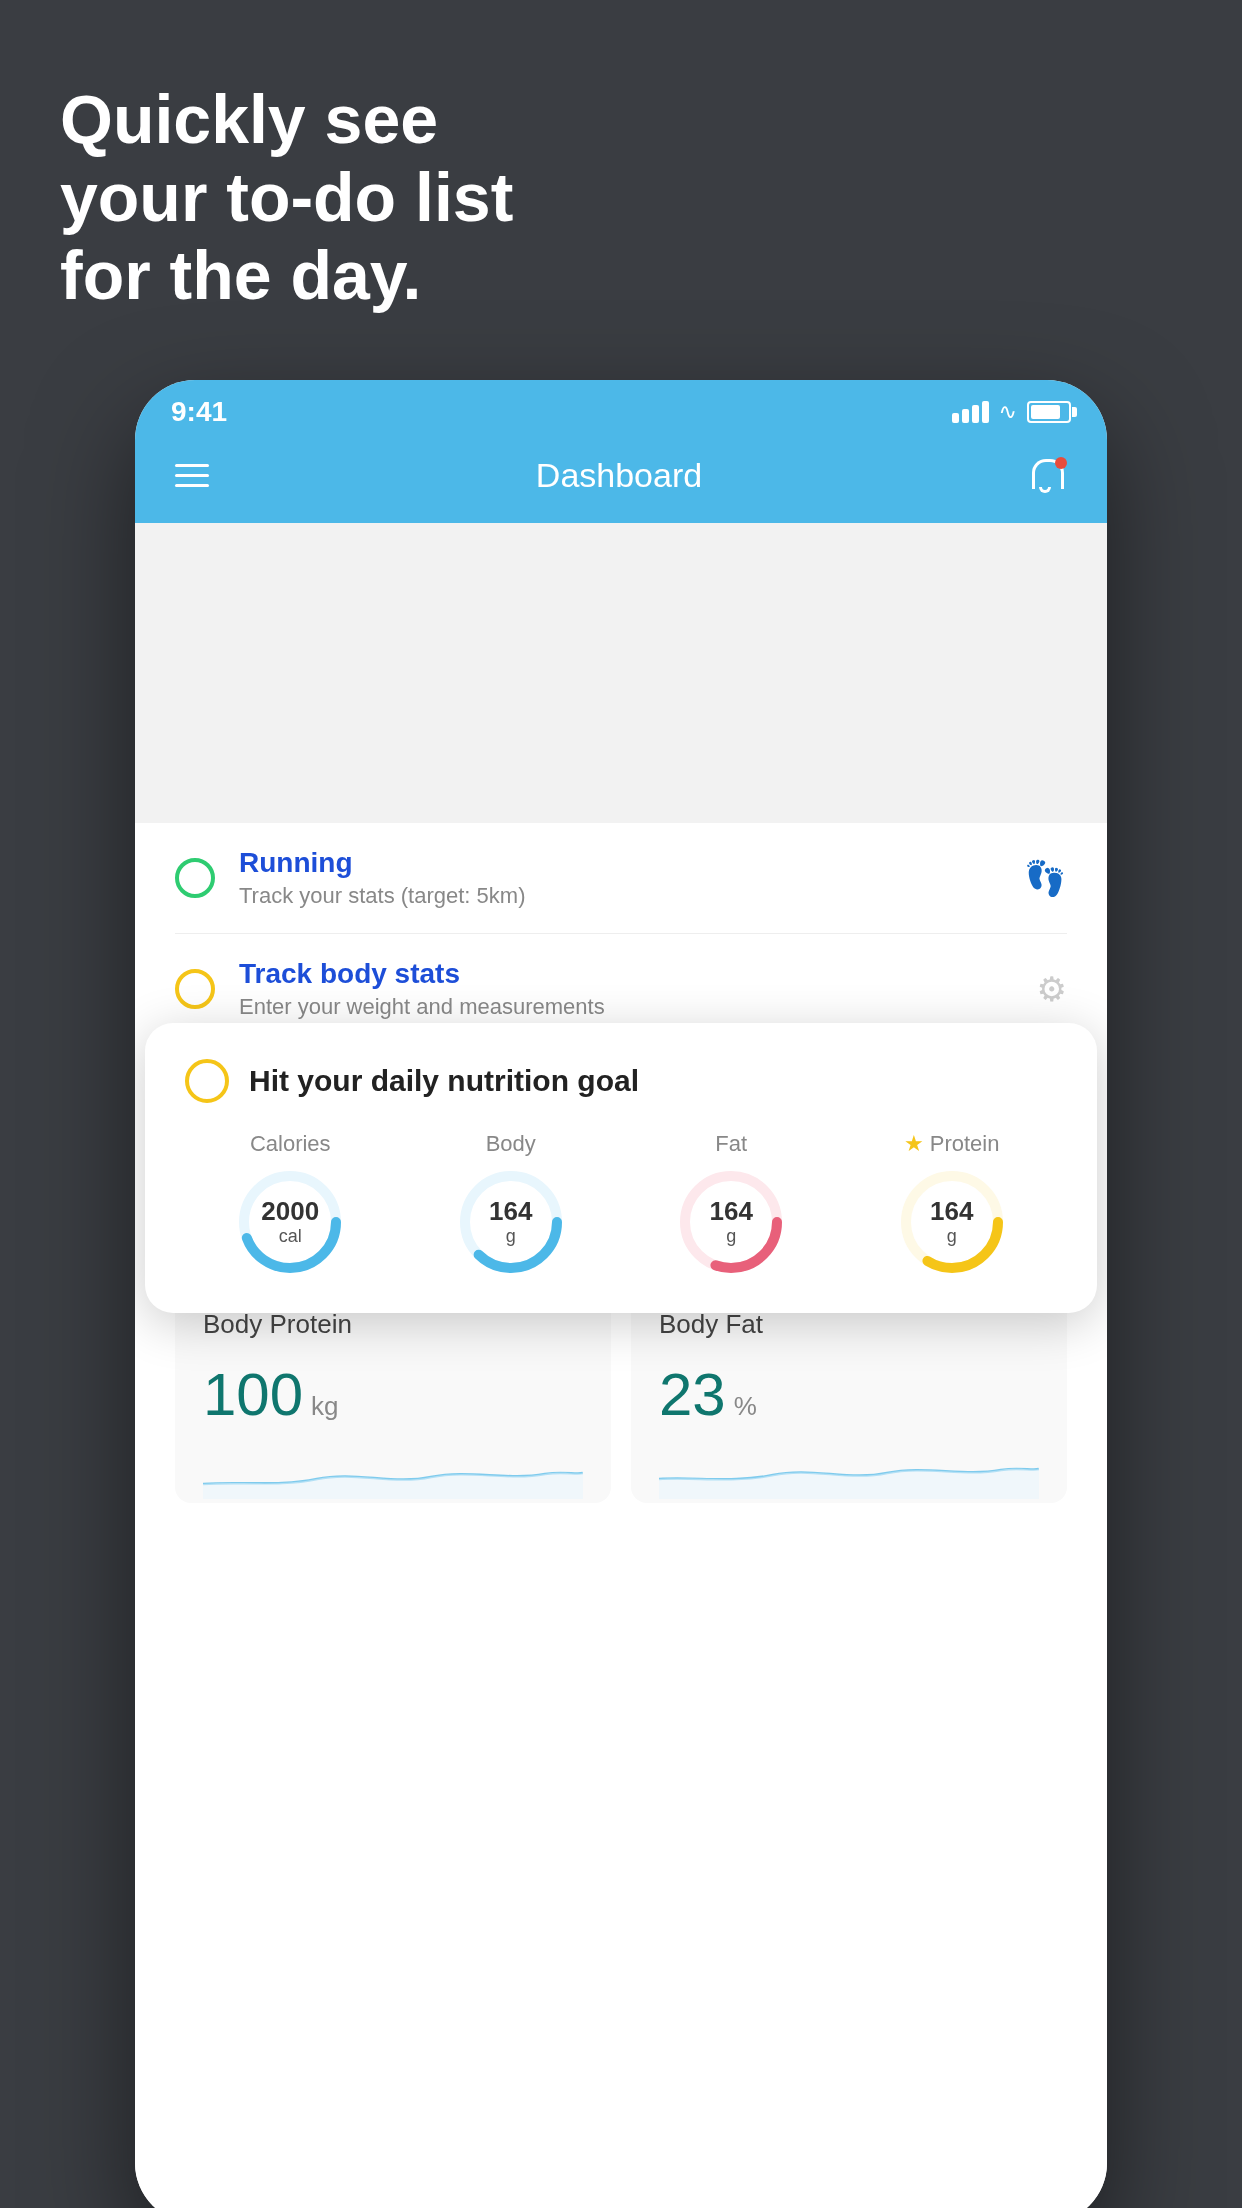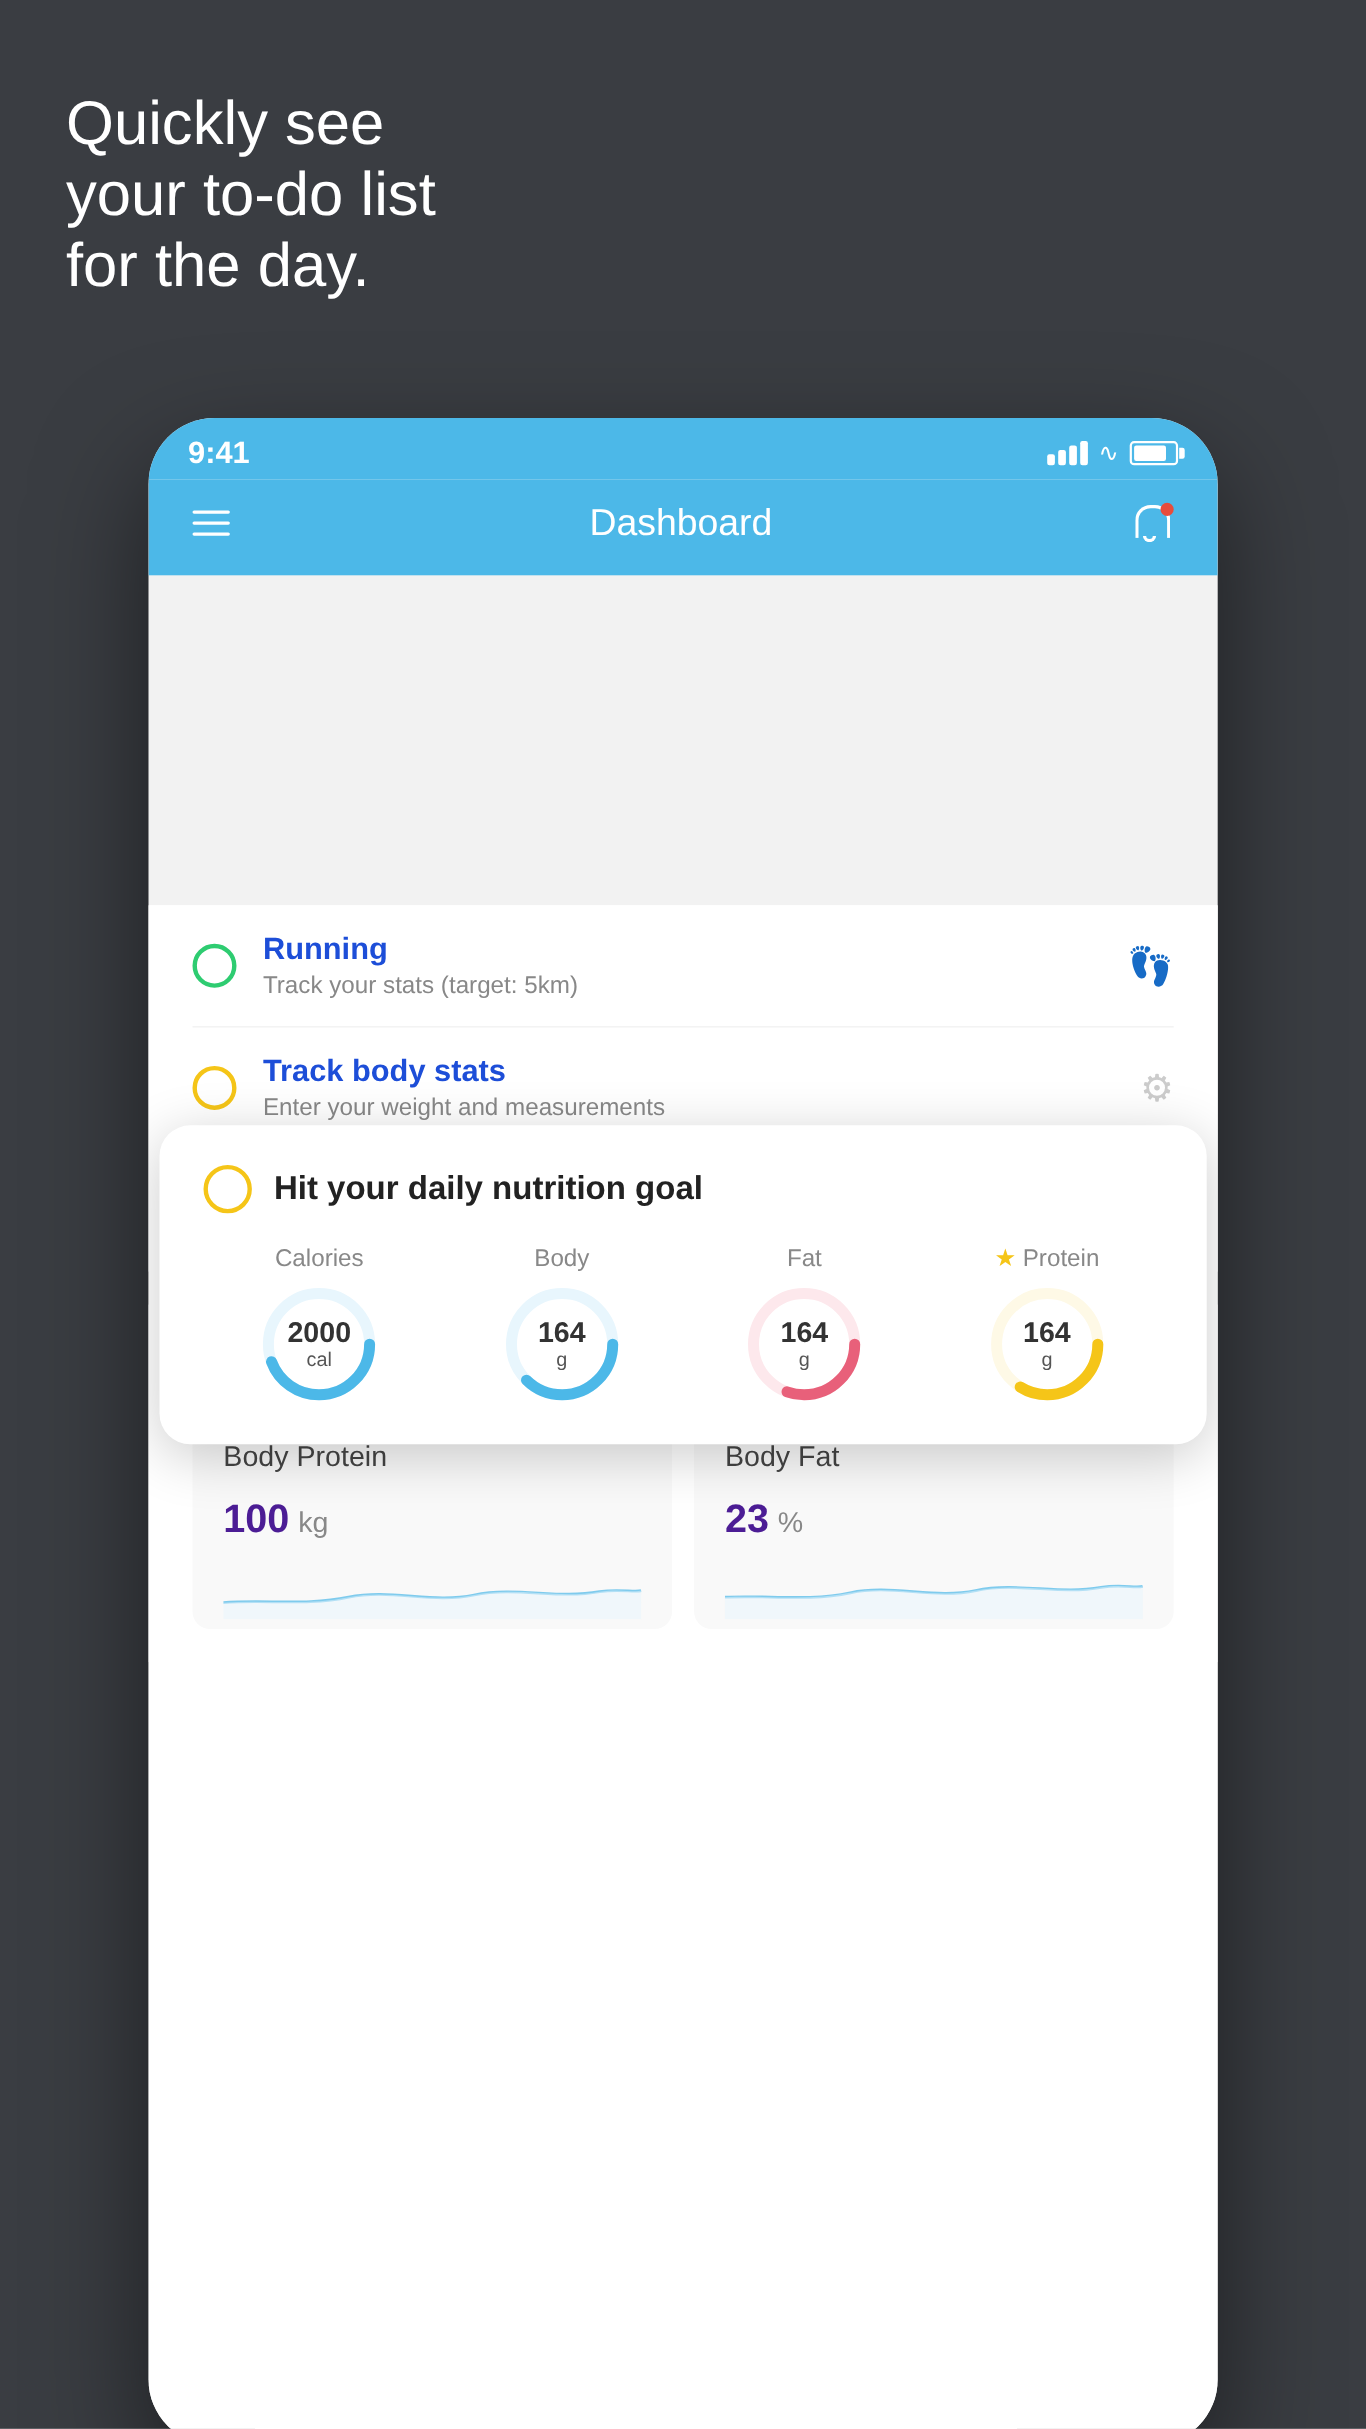--- a/index.html
+++ b/index.html
@@ -11,22 +11,22 @@
       overflow: hidden;
       position: relative;
     }
 
     
     .bg-headline {
       position: absolute;
       top: 80px;
       left: 60px;
       color: #ffffff;
-      font-size: 56px;
-      font-weight: 400;
+      font-size: 68px;
+      font-weight: 700;
       line-height: 1.15;
       z-index: 1;
     }
 
     
     .phone-frame {
       position: absolute;
       top: 380px;
       left: 50%;
       transform: translateX(-50%);
@@ -346,23 +346,23 @@
       font-weight: 500;
       margin-bottom: 20px;
     }
     .progress-value-row {
       display: flex;
       align-items: baseline;
       gap: 8px;
       margin-bottom: 20px;
     }
     .progress-value {
-      font-size: 36px;
-      font-weight: 700;
-      color: #4c1d95;
+      font-size: 60px;
+      font-weight: 400;
+      color: #0f766e;
     }
     .progress-unit {
       font-size: 26px;
       color: #888;
     }
     .mini-chart {
       width: 100%;
       height: 50px;
     }
 

